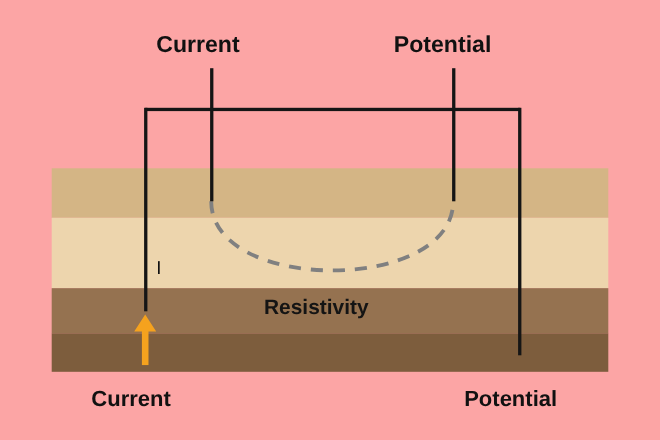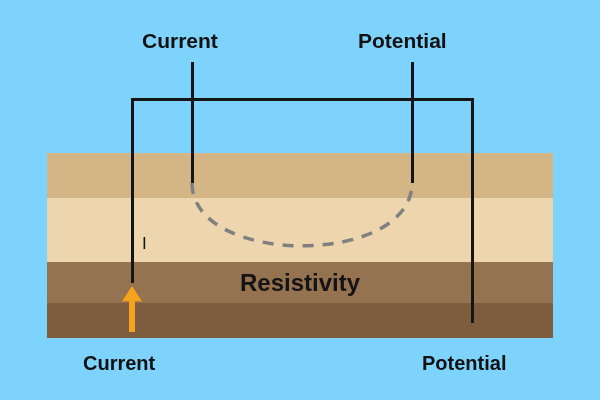--- a/index.html
+++ b/index.html
@@ -49,21 +49,21 @@
   }
   .label-bottom {
     font-size: 20px;
     top: 352px;
   }
   #label-current-top { left: 142px; }
   #label-potential-top { left: 358px; }
   #label-current-bottom { left: 83px; }
   #label-potential-bottom { left: 422px; }
   #label-resistivity {
-    font-size: 24px;
+    font-size: 19px;
     top: 269px;
     left: 240px;
     color: #141414;
   }
   #label-current-symbol {
     font-size: 17px;
     top: 234px;
     left: 142px;
     font-weight: normal;
     color: #111111;
@@ -80,21 +80,21 @@
     position: absolute;
     left: 120px;
     top: 282px;
     width: 30px;
     height: 52px;
   }
 </style>
 </head>
 <body>
 
-<div id="stage" style="background: #7dd3fc;">
+<div id="stage" style="background: #fca5a5;">
 
   <div class="layer" id="layer-0" style="background: rgb(212, 181, 133); top: 153px; height: 45px;"></div>
   <div class="layer" id="layer-1" style="background: rgb(237, 213, 173); top: 198px; height: 64px;"></div>
   <div class="layer" id="layer-2" style="background: rgb(149, 114, 80); top: 262px; height: 41px;"></div>
   <div class="layer" id="layer-3" style="background: rgb(125, 93, 61); top: 303px; height: 35px;"></div>
 
   <svg id="arc-svg" viewBox="0 0 600 400">
     <path id="arc-path" fill="none" stroke="#808080" stroke-width="3.5" stroke-dasharray="11 9" stroke-linecap="butt" d="M 192 183 C 192 266.79, 412 266.79, 412 183"></path>
   </svg>
 

